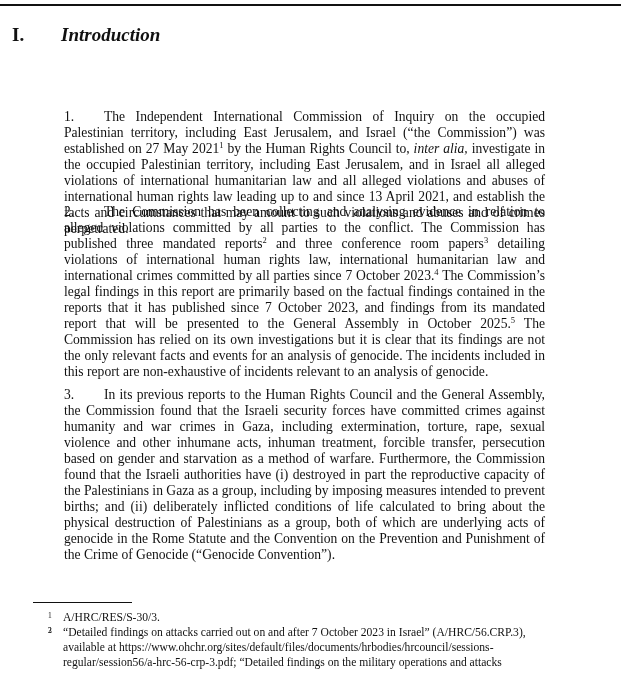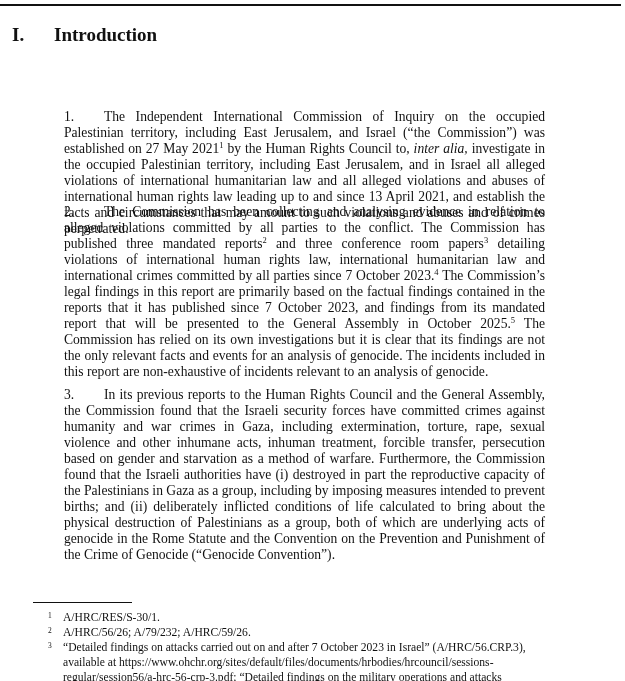--- a/index.html
+++ b/index.html
@@ -32,21 +32,22 @@
     font-weight: bold;
     font-size: 19px;
     line-height: 26px;
   }
   .heading .num {
     position: absolute;
     left: 12px;
   }
   .heading .title {
     position: absolute;
-    left: 54px;
+    left: 61px;
+    font-style: italic;
   }
   .body-text {
     position: absolute;
     left: 64px;
     width: 481px;
     font-size: 13.6px;
     line-height: 16px;
   }
   .para {
     margin: 0;
@@ -114,21 +115,21 @@
 
   <p class="para p3">
     <span class="pnum">3.</span><span>In its previous reports to the Human Rights Council and the General Assembly, the Commission found that the Israeli security forces have committed crimes against humanity and war crimes in Gaza, including extermination, torture, rape, sexual violence and other inhumane acts, inhuman treatment, forcible transfer, persecution based on gender and starvation as a method of warfare. Furthermore, the Commission found that the Israeli authorities have (i) destroyed in part the reproductive capacity of the Palestinians in Gaza as a group, including by imposing measures intended to prevent births; and (ii) deliberately inflicted conditions of life calculated to bring about the physical destruction of Palestinians as a group, both of which are underlying acts of genocide in the Rome Statute and the Convention on the Prevention and Punishment of the Crime of Genocide (“Genocide Convention”).</span>
   </p>
 </div>
 
 <div class="fn-rule"></div>
 
 <div class="footnotes">
   <p class="fn">
-    <span class="fnum">1</span><span>A/HRC/RES/S-30/1.</span>
+    <span class="fnum">1</span><span>A/HRC/RES/S-30/3.</span>
   </p>
   <p class="fn">
-    <span class="fnum">2</span><span>A/HRC/56/26; A/79/232; A/HRC/59/26.</span>
+    <span class="fnum">2</span>
   </p>
   <p class="fn">
     <span class="fnum">3</span><span>“Detailed findings on attacks carried out on and after 7 October 2023 in Israel” (A/HRC/56.CRP.3), available at https://www.ohchr.org/sites/default/files/documents/hrbodies/hrcouncil/sessions-regular/session56/a-hrc-56-crp-3.pdf; “Detailed findings on the military operations and attacks</span>
   </p>
 </div>
 
 </body></html>

